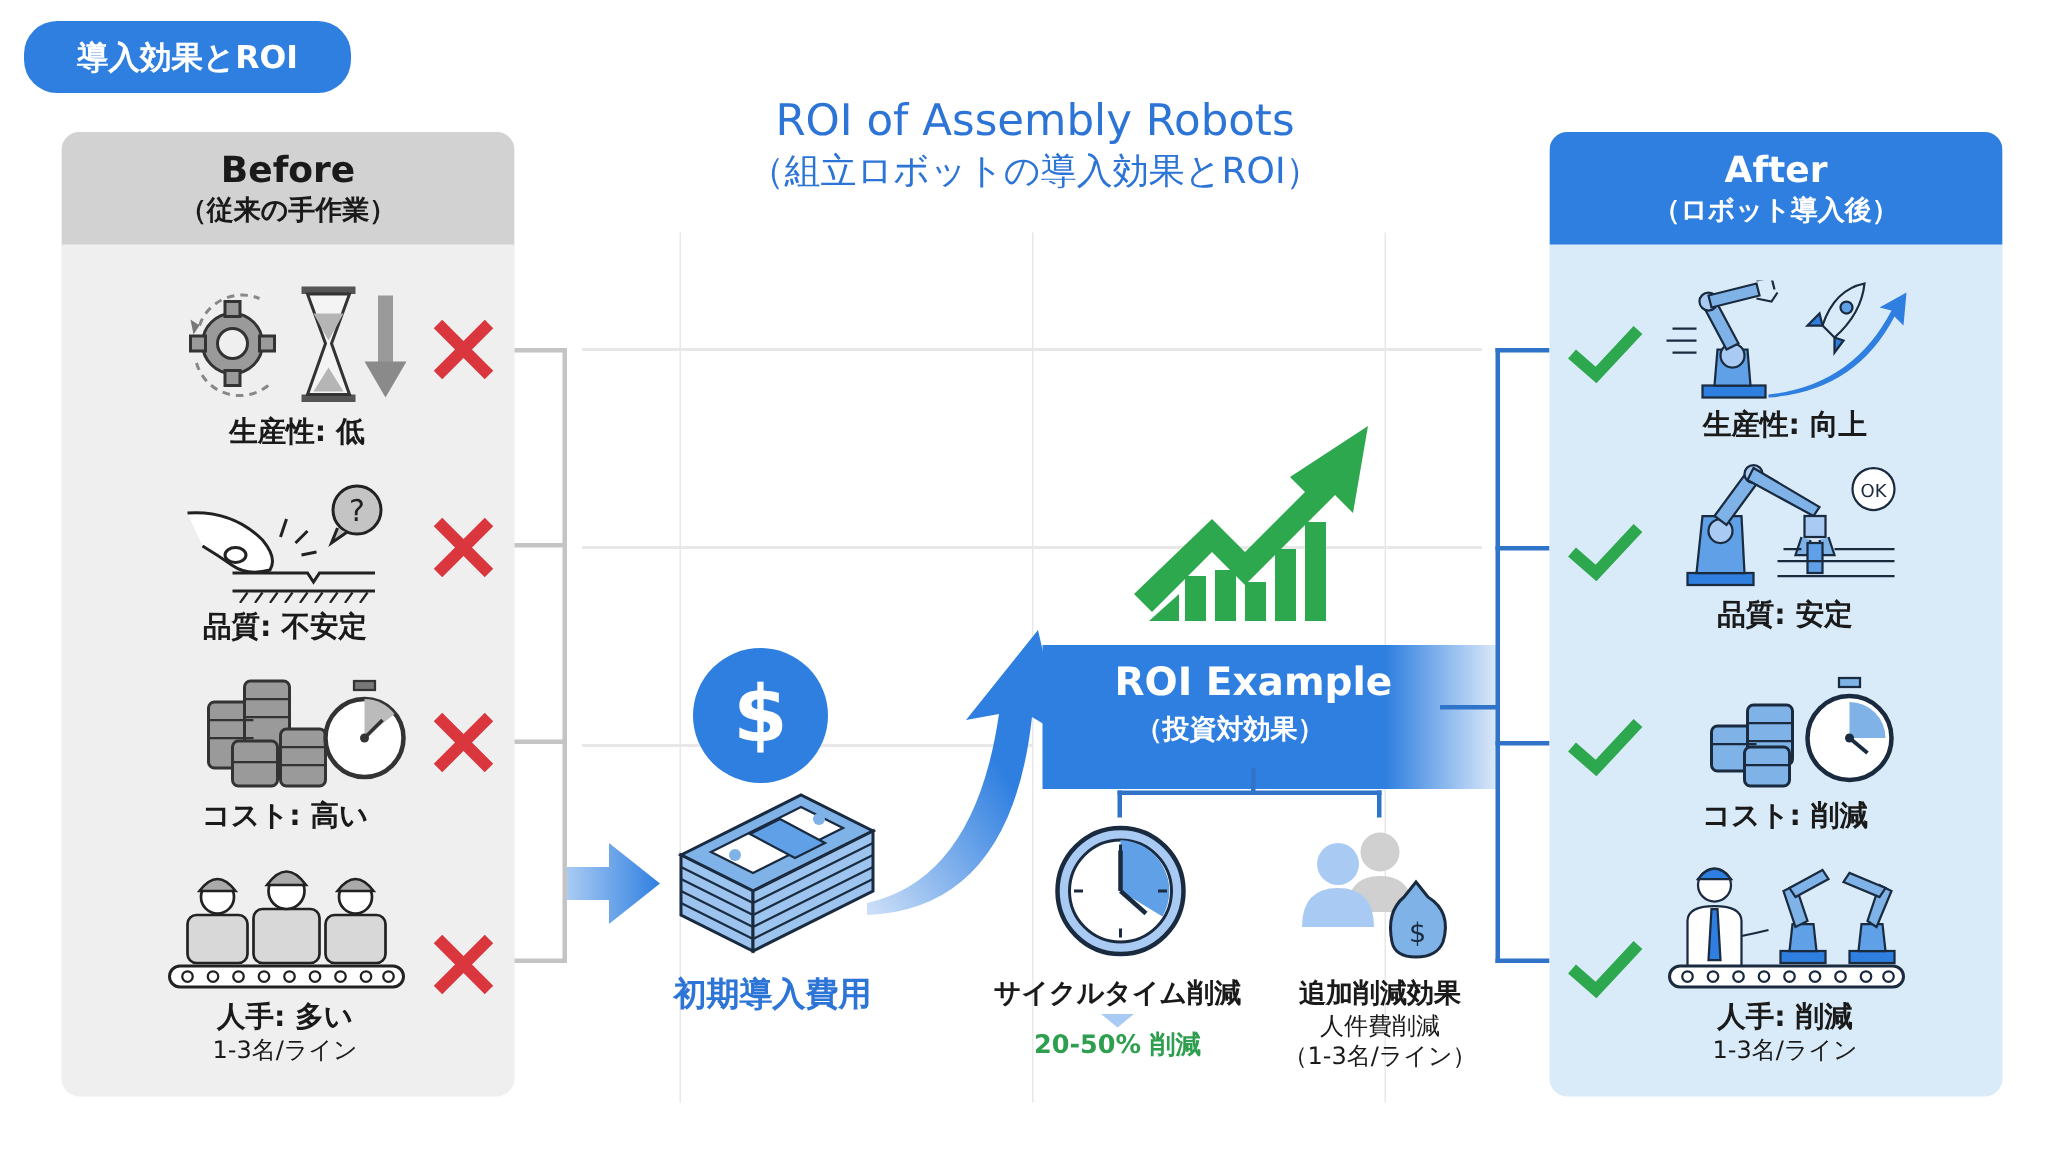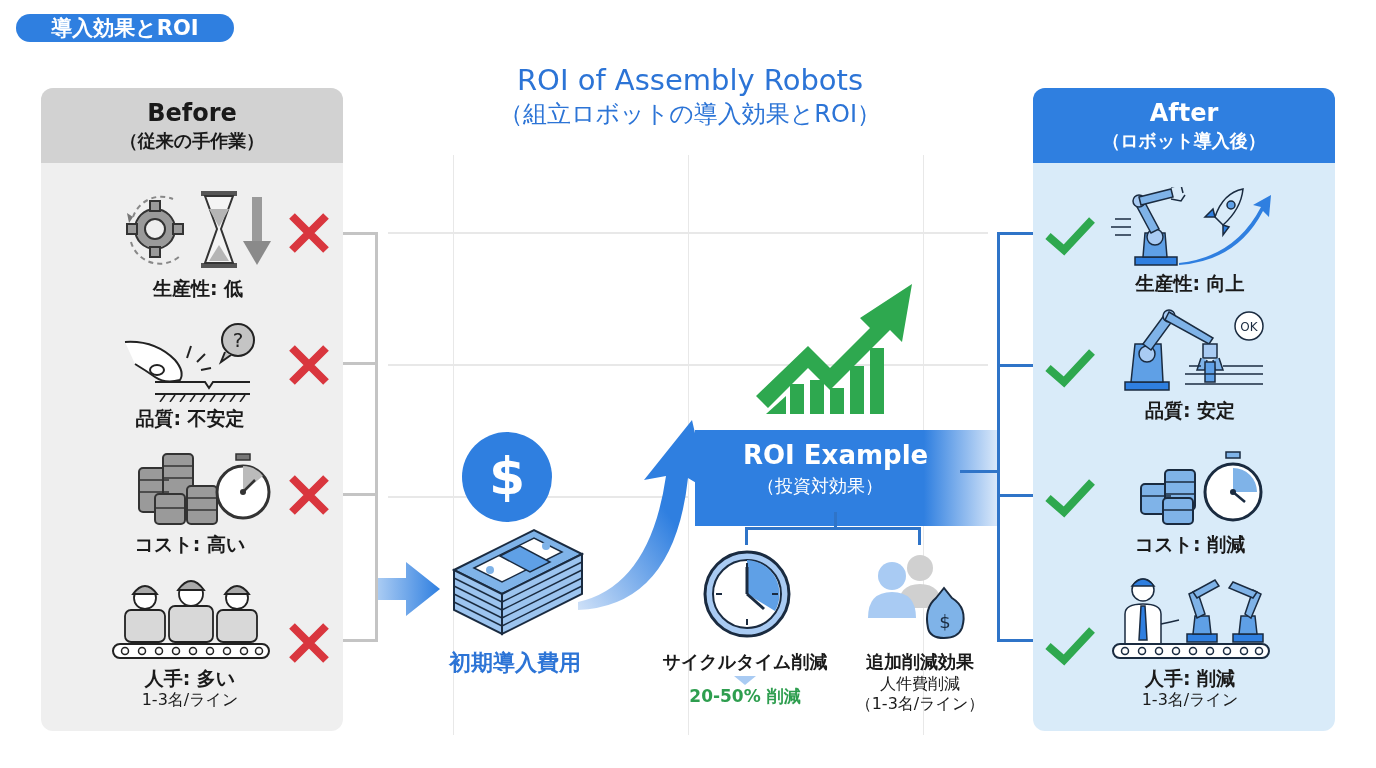--- a/index.html
+++ b/index.html
@@ -2,21 +2,21 @@
 <html><head>
 <meta charset="utf-8">
 <style>
   * { box-sizing: border-box; margin: 0; padding: 0; }
   html, body { width: 1376px; height: 768px; background: #ffffff; overflow: hidden; }
   body { position: relative; font-family: "DejaVu Sans", "Liberation Sans", sans-serif; color: #1a1a1a; }
 
   .grid-line { position: absolute; background: #e8e8e8; }
 
   .badge {
-    position: absolute; left: 16px; top: 14px; width: 218px; height: 28px;
+    position: absolute; left: 16px; top: 14px; width: 218px; height: 48px;
     background: #2f7fe0; border-radius: 22px; color: #fff;
     font-size: 21px; font-weight: bold; display: flex; align-items: center; justify-content: center;
   }
 
   .main-title { position: absolute; left: 440px; top: 62px; width: 500px; text-align: center; color: #2c74d6; font-weight: normal; }
   .main-title .en { font-size: 29px; line-height: 36px; }
   .main-title .jp { font-size: 24px; line-height: 32px; }
 
   .panel { position: absolute; top: 88px; border-radius: 12px; overflow: hidden; }
   .panel-before { left: 41px; width: 302px; height: 643px; background: #efefef; }
@@ -40,21 +40,21 @@
   .hline { position: absolute; height: 3px; }
 
   .cost-label { position: absolute; left: 430px; top: 648px; width: 170px; text-align: center; color: #2c74d6; font-size: 22px; font-weight: bold; }
 
   .roi-band {
     position: absolute; left: 695px; top: 430px; width: 305px; height: 96px;
     background: linear-gradient(90deg, #2f7fe0 0%, #2f7fe0 75%, rgba(47,127,224,0.15) 100%);
     color: #fff; text-align: left;
   }
   .roi-band .en { position: absolute; left: 48px; top: 10px; font-size: 26px; font-weight: bold; }
-  .roi-band .jp { position: absolute; left: 62px; top: 44px; font-size: 18px; font-weight: normal; }
+  .roi-band .jp { position: absolute; left: 62px; top: 44px; font-size: 18px; font-weight: bold; }
 
   .sub-item { position: absolute; text-align: center; }
   .sub-item .title { font-size: 18px; font-weight: bold; }
   .sub-item .green { color: #2e9e4f; font-size: 17px; font-weight: bold; }
   .sub-item .small { font-size: 16px; line-height: 20px; }
 </style>
 </head>
 <body>
 
 <div class="grid-line" style="left:453px;top:155px;width:1px;height:580px;"></div>

